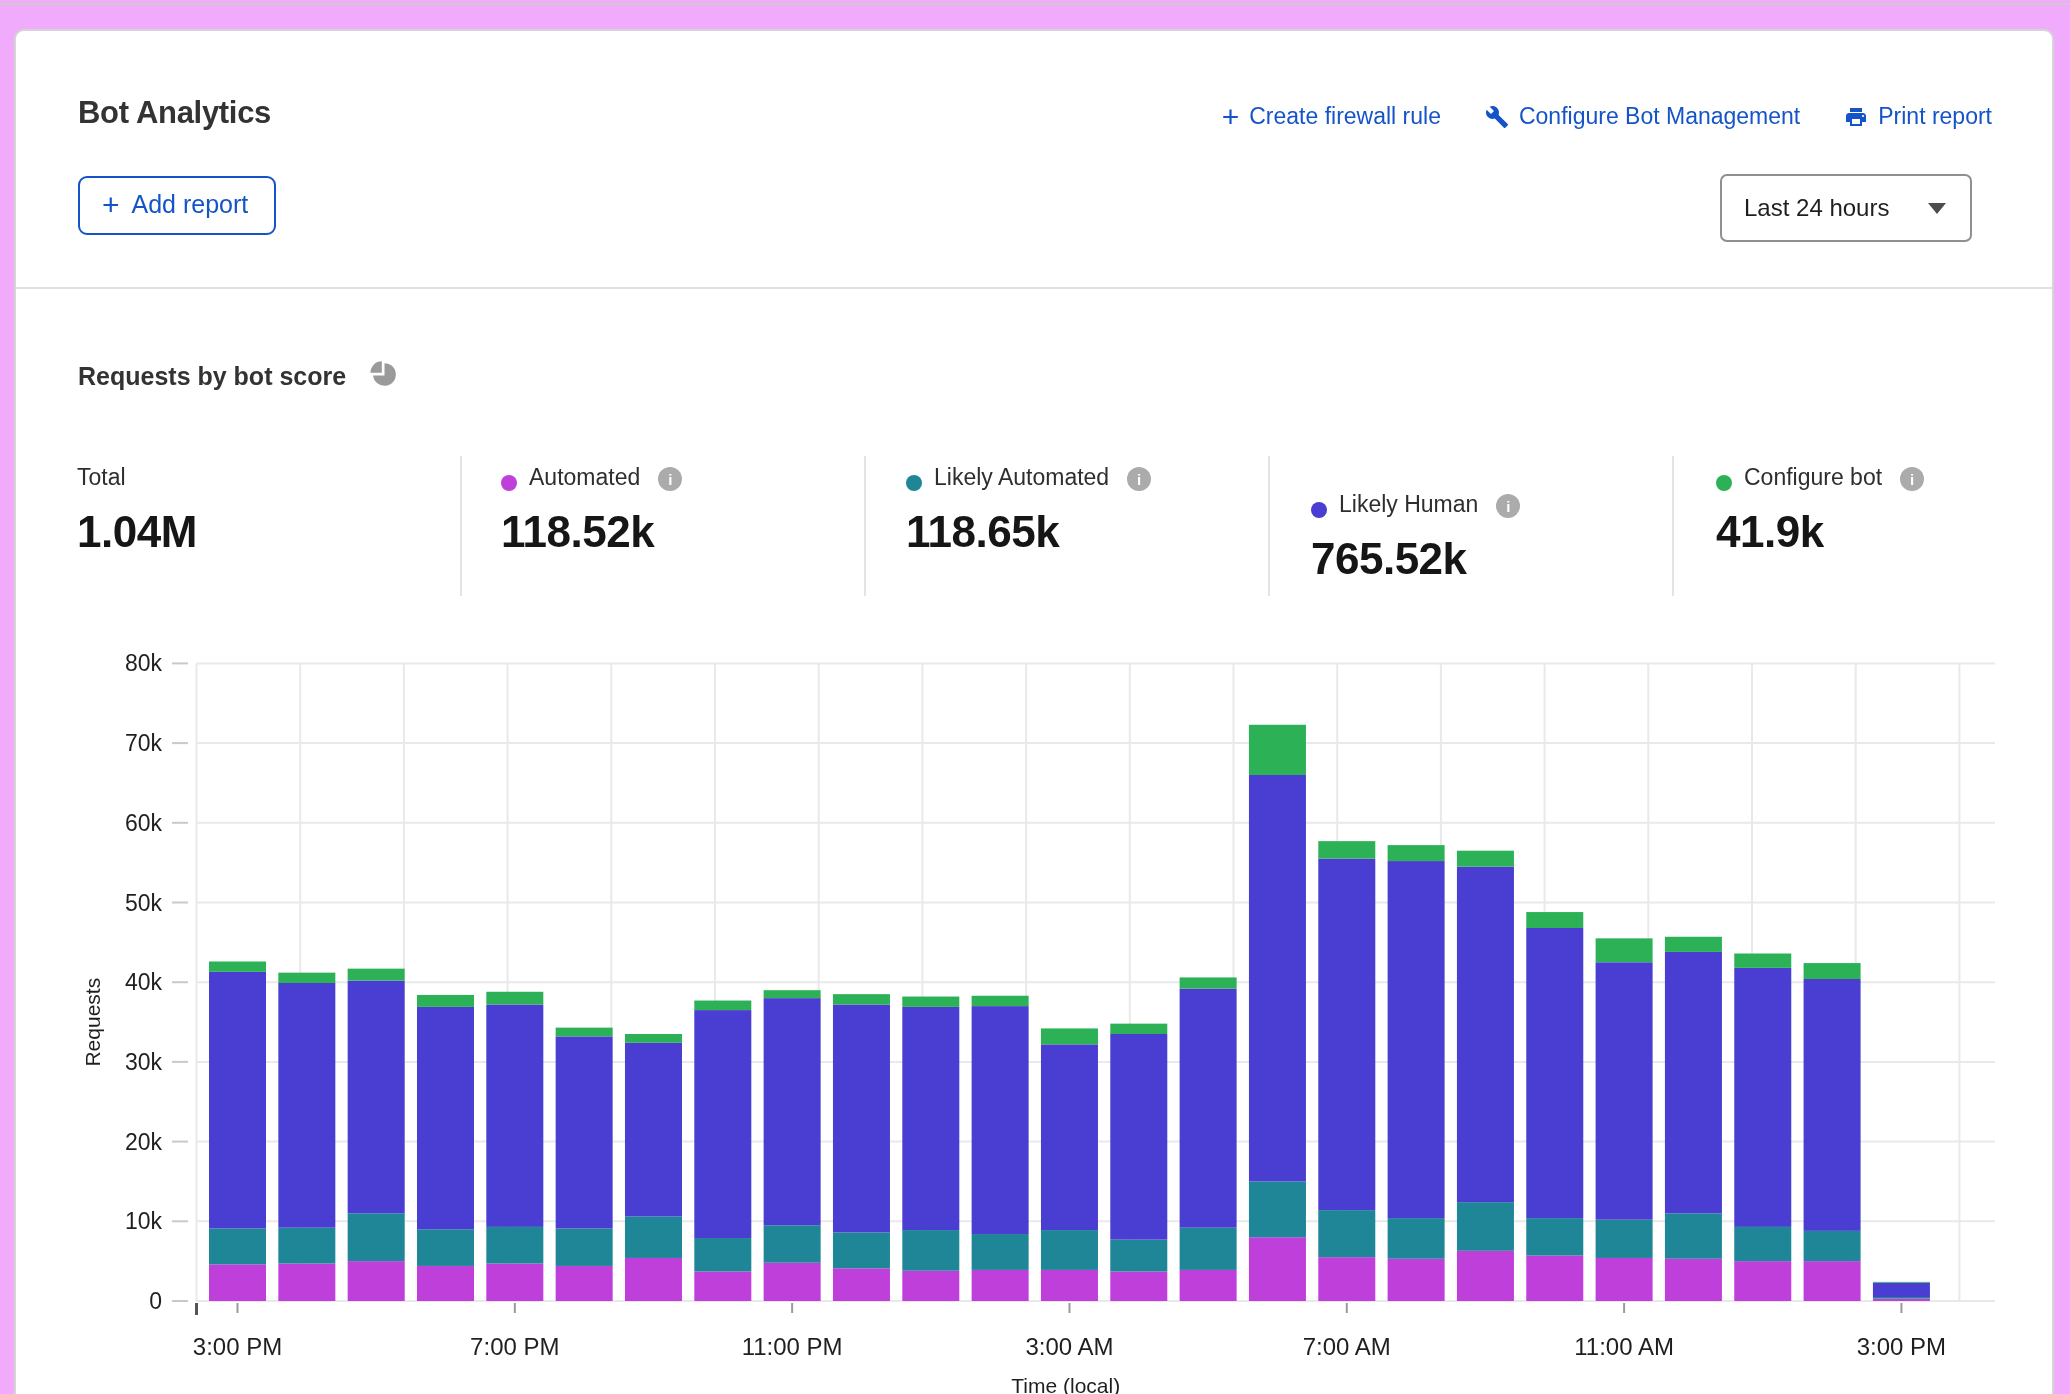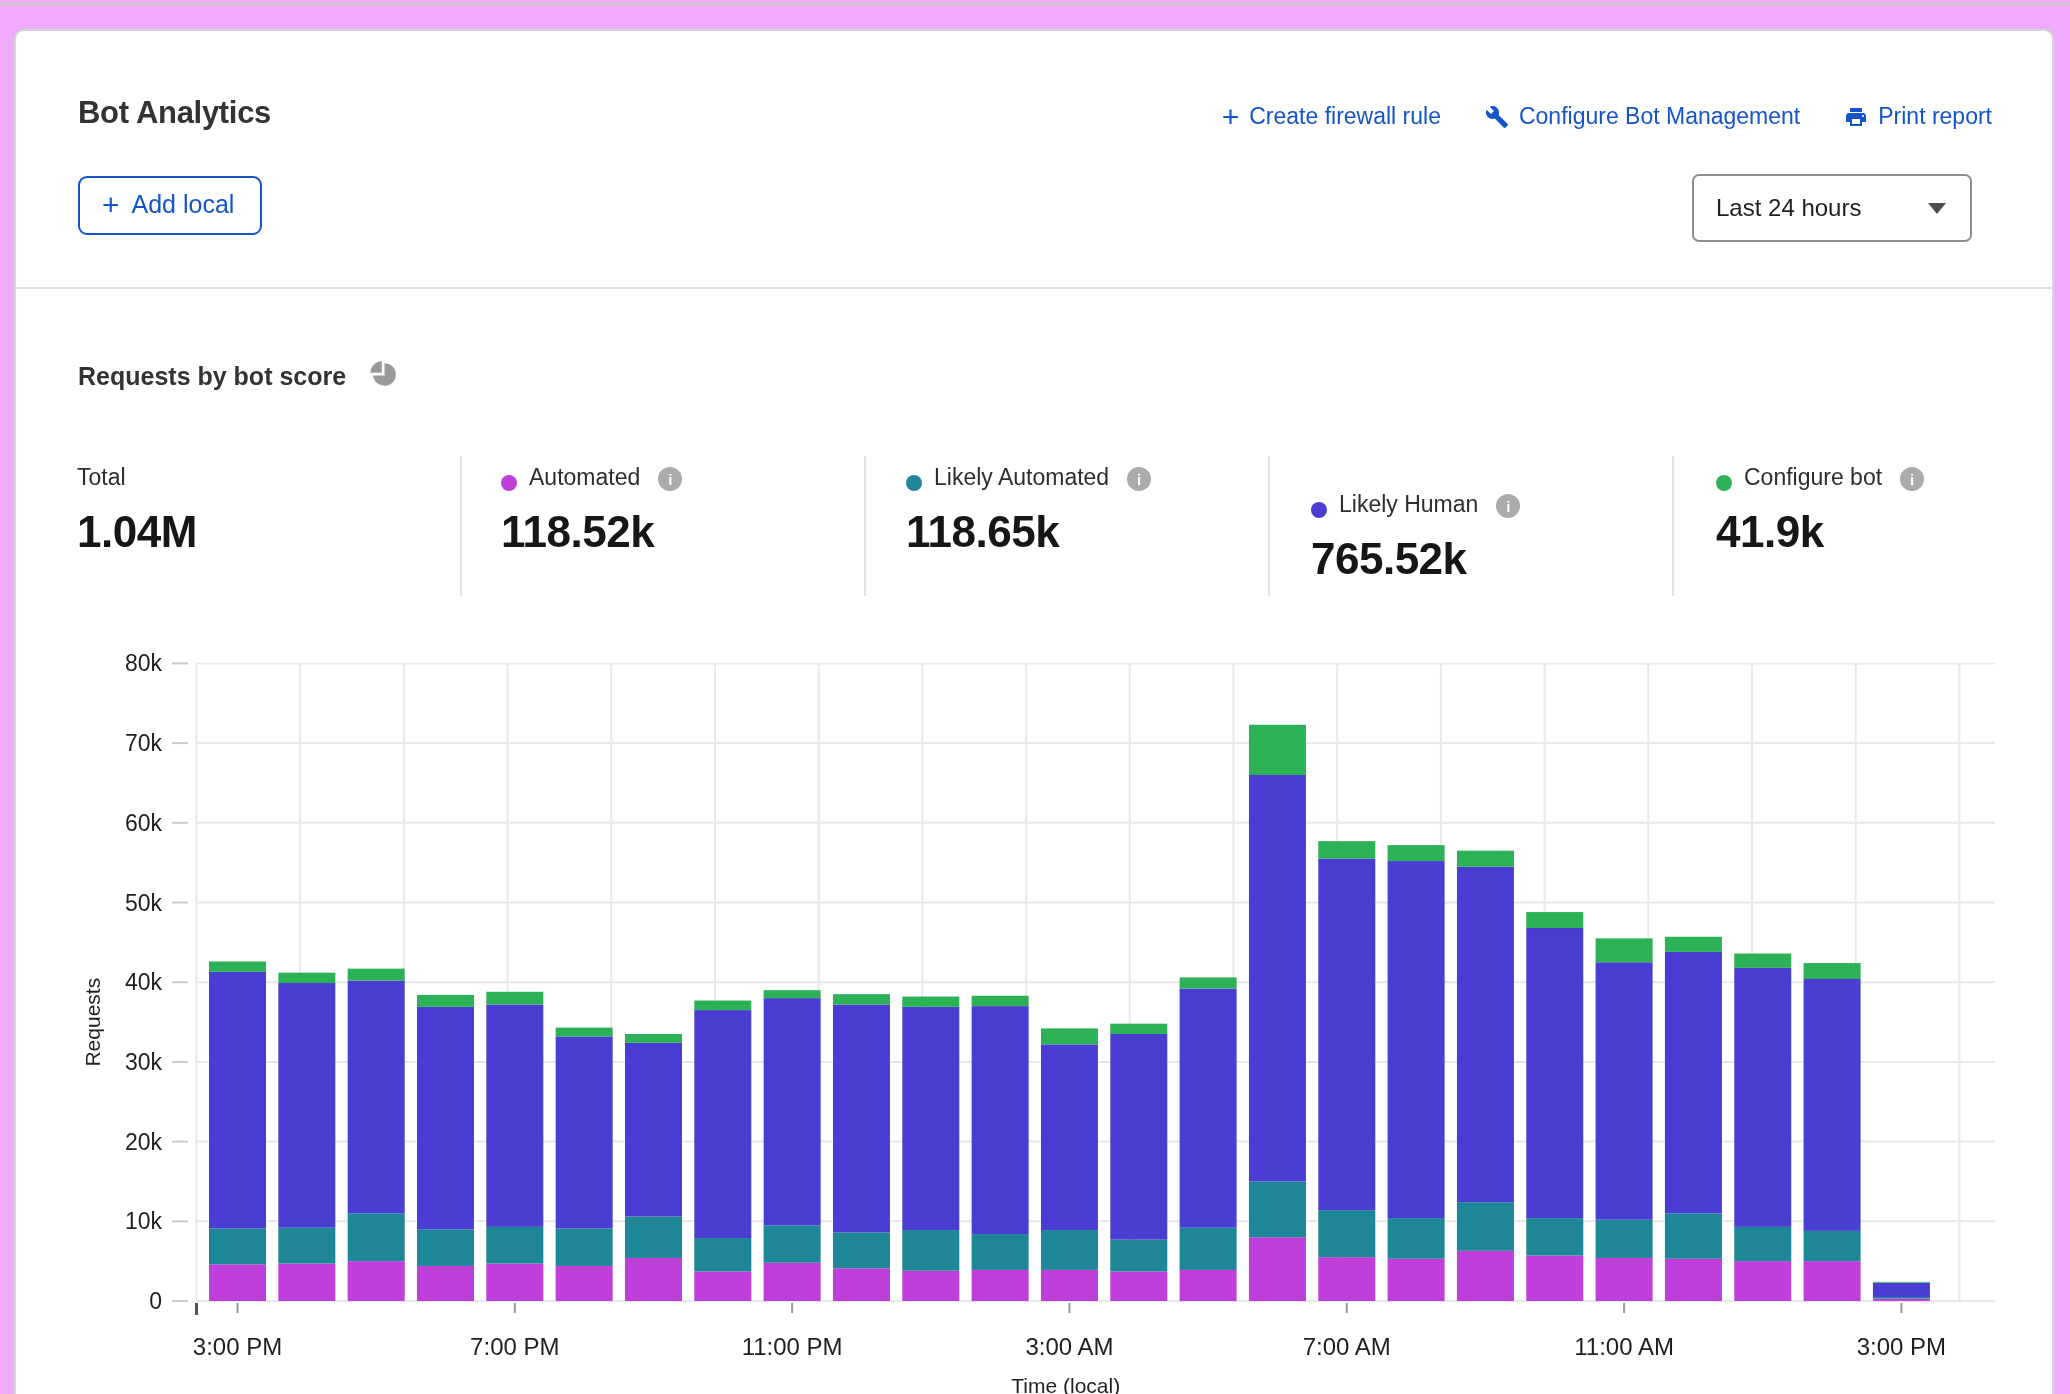--- a/index.html
+++ b/index.html
@@ -6,21 +6,21 @@
   .stage{position:relative;width:2070px;height:1394px;overflow:hidden;background:#f0abfc;}
   .top-hairline{position:absolute;left:0;top:3px;width:100%;height:2px;background:#cccccc;}
   .card{position:absolute;left:14px;top:29px;right:16px;bottom:-12px;background:#fff;border:2px solid #d5d5d5;border-radius:10px 10px 0 0;}
   .page-title{position:absolute;left:62px;top:64px;font-size:31px;font-weight:700;color:#333;letter-spacing:-0.3px;}
   .header-actions{position:absolute;right:60px;top:72px;display:flex;gap:44px;align-items:center;}
   .action-link{display:flex;align-items:center;gap:10px;color:#1554c8;font-size:23px;text-decoration:none;cursor:pointer;}
   .action-link svg{display:block;}
   .plus-glyph{font-size:30px;font-weight:400;line-height:20px;}
   .add-filter-btn{position:absolute;left:62px;top:145px;display:flex;align-items:center;gap:12px;border:2px solid #1554c8;border-radius:9px;background:#fff;color:#1554c8;font-size:25px;padding:12px 26px 14px 22px;cursor:pointer;font-family:inherit;}
   .add-filter-btn .plus-glyph{font-size:30px;}
-  .time-select{position:absolute;right:80px;top:143px;width:280px;height:68px;border:2px solid #8f8f8f;border-radius:7px;background:#fff;display:flex;align-items:center;justify-content:space-between;padding:0 24px 0 22px;cursor:pointer;box-sizing:border-box;margin-left:19px;}
+  .time-select{position:absolute;right:80px;top:143px;width:252px;height:68px;border:2px solid #8f8f8f;border-radius:7px;background:#fff;display:flex;align-items:center;justify-content:space-between;padding:0 24px 0 22px;cursor:pointer;box-sizing:border-box;margin-left:19px;}
   .time-select-label{font-size:24px;color:#1f1f1f;}
   .chevron-down{width:0;height:0;border-left:9px solid transparent;border-right:9px solid transparent;border-top:11px solid #4d4d4d;}
   .header-divider{position:absolute;left:0;top:256px;width:100%;height:2px;background:#e0e0e0;}
   .section-title-row{position:absolute;left:62px;top:330px;display:flex;align-items:center;gap:24px;}
   .section-title{font-size:25px;font-weight:700;color:#333;}
   .stats-row{position:absolute;left:0;top:425px;width:100%;height:145px;}
   .stat-col{position:absolute;top:8px;}
   .stat-label-row{display:flex;align-items:flex-end;gap:12px;font-size:23px;color:#2e2e2e;}
   .stat-dot{width:16px;height:16px;border-radius:50%;flex:0 0 auto;}
   .info-icon{width:24px;height:24px;border-radius:50%;background:#ababab;color:#fff;font-size:15px;font-weight:700;display:flex;align-items:center;justify-content:center;margin-left:6px;cursor:pointer;font-style:normal;}
@@ -57,21 +57,21 @@
           <svg width="24" height="24" viewBox="0 0 24 24" fill="#1554c8">
               <path d="M19 8H5c-1.66 0-3 1.34-3 3v6h4v4h12v-4h4v-6c0-1.66-1.34-3-3-3zm-3 11H8v-5h8v5zm3-7c-.55 0-1-.45-1-1s.45-1 1-1 1 .45 1 1-.45 1-1 1zm-1-9H6v4h12V3z"></path>
             </svg>
         </span>
         <span>Print report</span>
       </a>
     </div>
 
     <button class="add-filter-btn">
       <span class="plus-glyph">+</span>
-      <span>Add local</span>
+      <span>Add report</span>
     </button>
 
     <div class="time-select">
       <span class="time-select-label">Last 24 hours</span>
       <span class="chevron-down"></span>
     </div>
 
     <div class="header-divider"></div>
 
     <div class="section-title-row">

